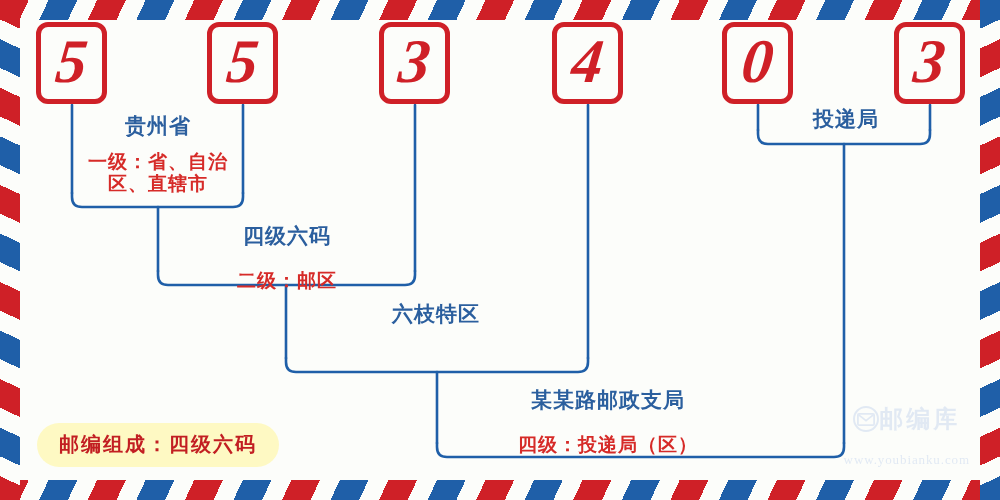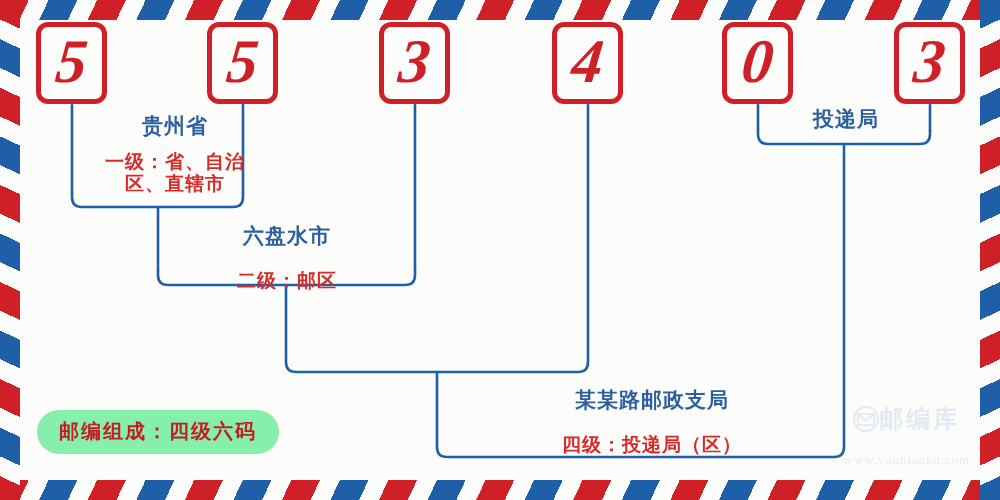--- a/index.html
+++ b/index.html
@@ -86,23 +86,23 @@
     font-size: 19px;
     letter-spacing: 1px;
     line-height: 1.18;
     margin-top: 20px;
   }
   .level-sub.two-line { white-space: normal; width: 160px; margin: 11px auto 0; }
 
   
   #footer-chip {
     position: absolute;
-    left: 37px; bottom: 46px;
+    left: 37px; bottom: 33px;
     padding: 8px 22px 9px;
-    background: #86efac;
+    background: #fef9c3;
     border-radius: 22px;
     z-index: 7;
   }
   #footer-chip .txt {
     font-family: "Liberation Serif", serif;
     font-weight: 700;
     font-size: 20px;
     color: #c21e22;
     letter-spacing: 2px;
     white-space: nowrap;
@@ -186,34 +186,35 @@
     <span class="digit-glyph">0</span>
   </div>
   <div class="digit-box" style="left:894px; top:22px;">
     <span class="digit-glyph">3</span>
   </div>
 
   <div class="level-label" style="left:758px; top:105px; width:176px;">
     <div class="level-title">投递局</div>
   </div>
 
-  <div class="level-label" style="left:95px; top:112px; width:160px;">
+  <div class="level-label" style="left:78px; top:112px; width:160px;">
     <div class="level-title">贵州省</div>
     <div class="level-sub two-line">一级：省、自治区、直辖市</div>
   </div>
 
   <div class="level-label" style="left:176px; top:222px; width:222px;">
-    <div class="level-title">六盘水市</div>
+    <div class="level-title">四级六码</div>
     <div class="level-sub">二级：邮区</div>
   </div>
 
   <div class="level-label" style="left:300px; top:300px; width:272px;">
-  </div>
-
-  <div class="level-label" style="left:516px; top:386px; width:272px;">
+    <div class="level-title">六枝特区</div>
+  </div>
+
+  <div class="level-label" style="left:472px; top:386px; width:272px;">
     <div class="level-title">某某路邮政支局</div>
     <div class="level-sub">四级：投递局（区）</div>
   </div>
 
   <div id="footer-chip">
     <span class="txt">邮编组成：四级六码</span>
   </div>
 
   <div id="watermark">
     <div class="wm-row">

